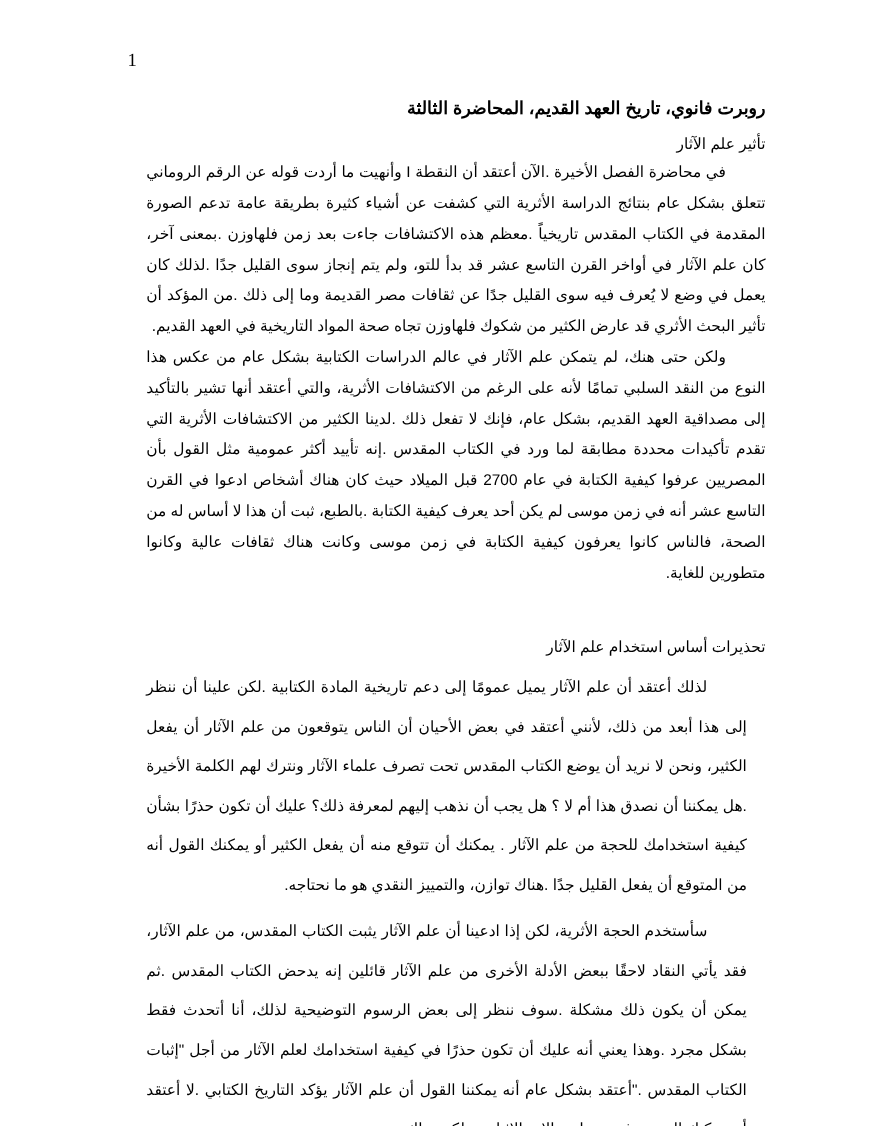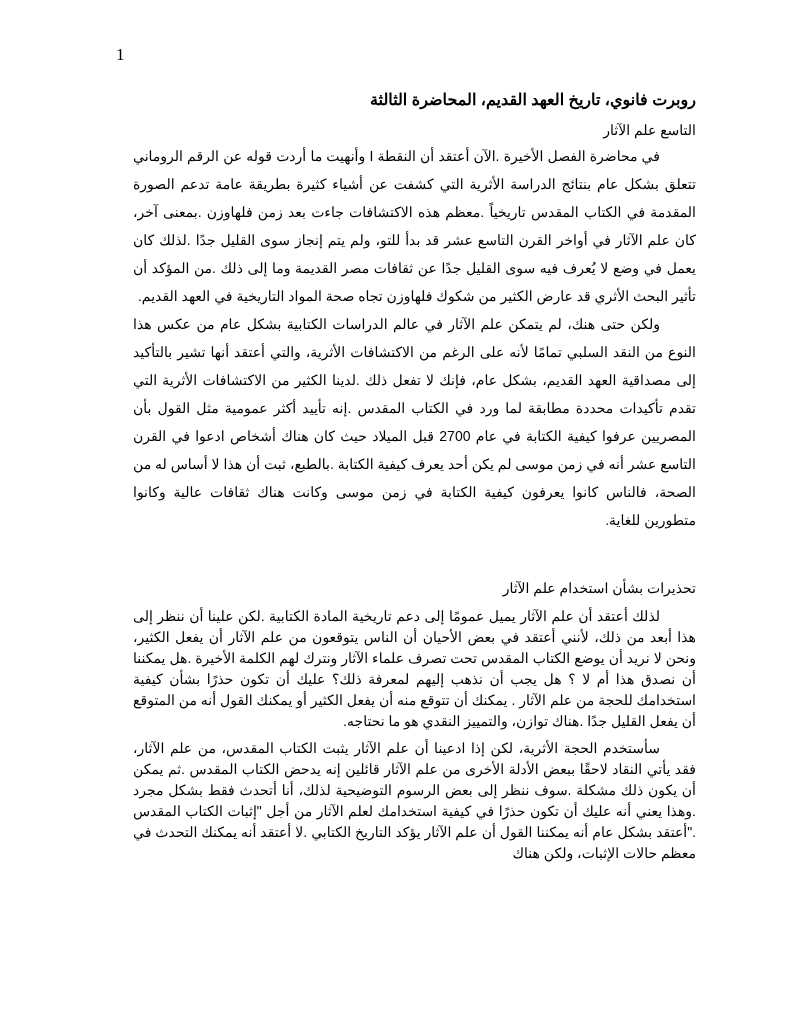--- a/index.html
+++ b/index.html
@@ -7,29 +7,29 @@
   .page-number { position:absolute; left:116px; top:45px; font-family:"Liberation Serif", serif; font-size:17px; }
   .content { position:absolute; left:133px; top:88px; width:563px; direction:rtl; text-align:right;
              font-family:Liberation Sans, sans-serif; font-size:14px; }
   .title { font-weight:bold; font-size:16px; line-height:24px; margin:0 0 6px 0; }
   .subtitle { line-height:24px; margin:0; padding-right:8px; }
   .heading { line-height:24px; margin:0; }
   .para { line-height:28px; margin:0; text-align:justify; text-align-last:right; }
   .indent { text-indent:36px; }
   .spacer { height:36px; }
   .heading2 { line-height:24px; margin:6px 0 6px 0; }
-  .para2 { line-height:21px; margin:0 0 6px 0; text-align:justify; text-align-last:right; }
+  .para2 { line-height:36px; margin:0 17px 6px 0; text-align:justify; text-align-last:right; }
 </style>
 </head>
 <body>
 
 <div class="page-number">1</div>
 
 <div class="content">
   <div class="title">روبرت فانوي، تاريخ العهد القديم، المحاضرة الثالثة</div>
-  <div class="heading">التاسع علم الآثار</div>
+  <div class="heading">تأثير علم الآثار</div>
   <p class="para indent">في محاضرة الفصل الأخيرة .الآن أعتقد أن النقطة I وأنهيت ما أردت قوله عن الرقم الروماني تتعلق بشكل عام بنتائج الدراسة الأثرية التي كشفت عن أشياء كثيرة بطريقة عامة تدعم الصورة المقدمة في الكتاب المقدس تاريخياً .معظم هذه الاكتشافات جاءت بعد زمن فلهاوزن .بمعنى آخر، كان علم الآثار في أواخر القرن التاسع عشر قد بدأ للتو، ولم يتم إنجاز سوى القليل جدًا .لذلك كان يعمل في وضع لا يُعرف فيه سوى القليل جدًا عن ثقافات مصر القديمة وما إلى ذلك .من المؤكد أن تأثير البحث الأثري قد عارض الكثير من شكوك فلهاوزن تجاه صحة المواد التاريخية في العهد القديم.</p>
   <p class="para indent">ولكن حتى هنك، لم يتمكن علم الآثار في عالم الدراسات الكتابية بشكل عام من عكس هذا النوع من النقد السلبي تمامًا لأنه على الرغم من الاكتشافات الأثرية، والتي أعتقد أنها تشير بالتأكيد إلى مصداقية العهد القديم، بشكل عام، فإنك لا تفعل ذلك .لدينا الكثير من الاكتشافات الأثرية التي تقدم تأكيدات محددة مطابقة لما ورد في الكتاب المقدس .إنه تأييد أكثر عمومية مثل القول بأن المصريين عرفوا كيفية الكتابة في عام 2700 قبل الميلاد حيث كان هناك أشخاص ادعوا في القرن التاسع عشر أنه في زمن موسى لم يكن أحد يعرف كيفية الكتابة .بالطبع، ثبت أن هذا لا أساس له من الصحة، فالناس كانوا يعرفون كيفية الكتابة في زمن موسى وكانت هناك ثقافات عالية وكانوا متطورين للغاية.</p>
   <div class="spacer"></div>
-  <div class="heading2">تحذيرات بشأن استخدام علم الآثار</div>
+  <div class="heading2">تحذيرات أساس استخدام علم الآثار</div>
   <p class="para2 indent">لذلك أعتقد أن علم الآثار يميل عمومًا إلى دعم تاريخية المادة الكتابية .لكن علينا أن ننظر إلى هذا أبعد من ذلك، لأنني أعتقد في بعض الأحيان أن الناس يتوقعون من علم الآثار أن يفعل الكثير، ونحن لا نريد أن يوضع الكتاب المقدس تحت تصرف علماء الآثار ونترك لهم الكلمة الأخيرة .هل يمكننا أن نصدق هذا أم لا ؟ هل يجب أن نذهب إليهم لمعرفة ذلك؟ عليك أن تكون حذرًا بشأن كيفية استخدامك للحجة من علم الآثار . يمكنك أن تتوقع منه أن يفعل الكثير أو يمكنك القول أنه من المتوقع أن يفعل القليل جدًا .هناك توازن، والتمييز النقدي هو ما نحتاجه.</p>
   <p class="para2 indent">سأستخدم الحجة الأثرية، لكن إذا ادعينا أن علم الآثار يثبت الكتاب المقدس، من علم الآثار، فقد يأتي النقاد لاحقًا ببعض الأدلة الأخرى من علم الآثار قائلين إنه يدحض الكتاب المقدس .ثم يمكن أن يكون ذلك مشكلة .سوف ننظر إلى بعض الرسوم التوضيحية لذلك، أنا أتحدث فقط بشكل مجرد .وهذا يعني أنه عليك أن تكون حذرًا في كيفية استخدامك لعلم الآثار من أجل "إثبات الكتاب المقدس ."أعتقد بشكل عام أنه يمكننا القول أن علم الآثار يؤكد التاريخ الكتابي .لا أعتقد أنه يمكنك التحدث في معظم حالات الإثبات، ولكن هناك</p>
 </div>
 
 </body></html>

